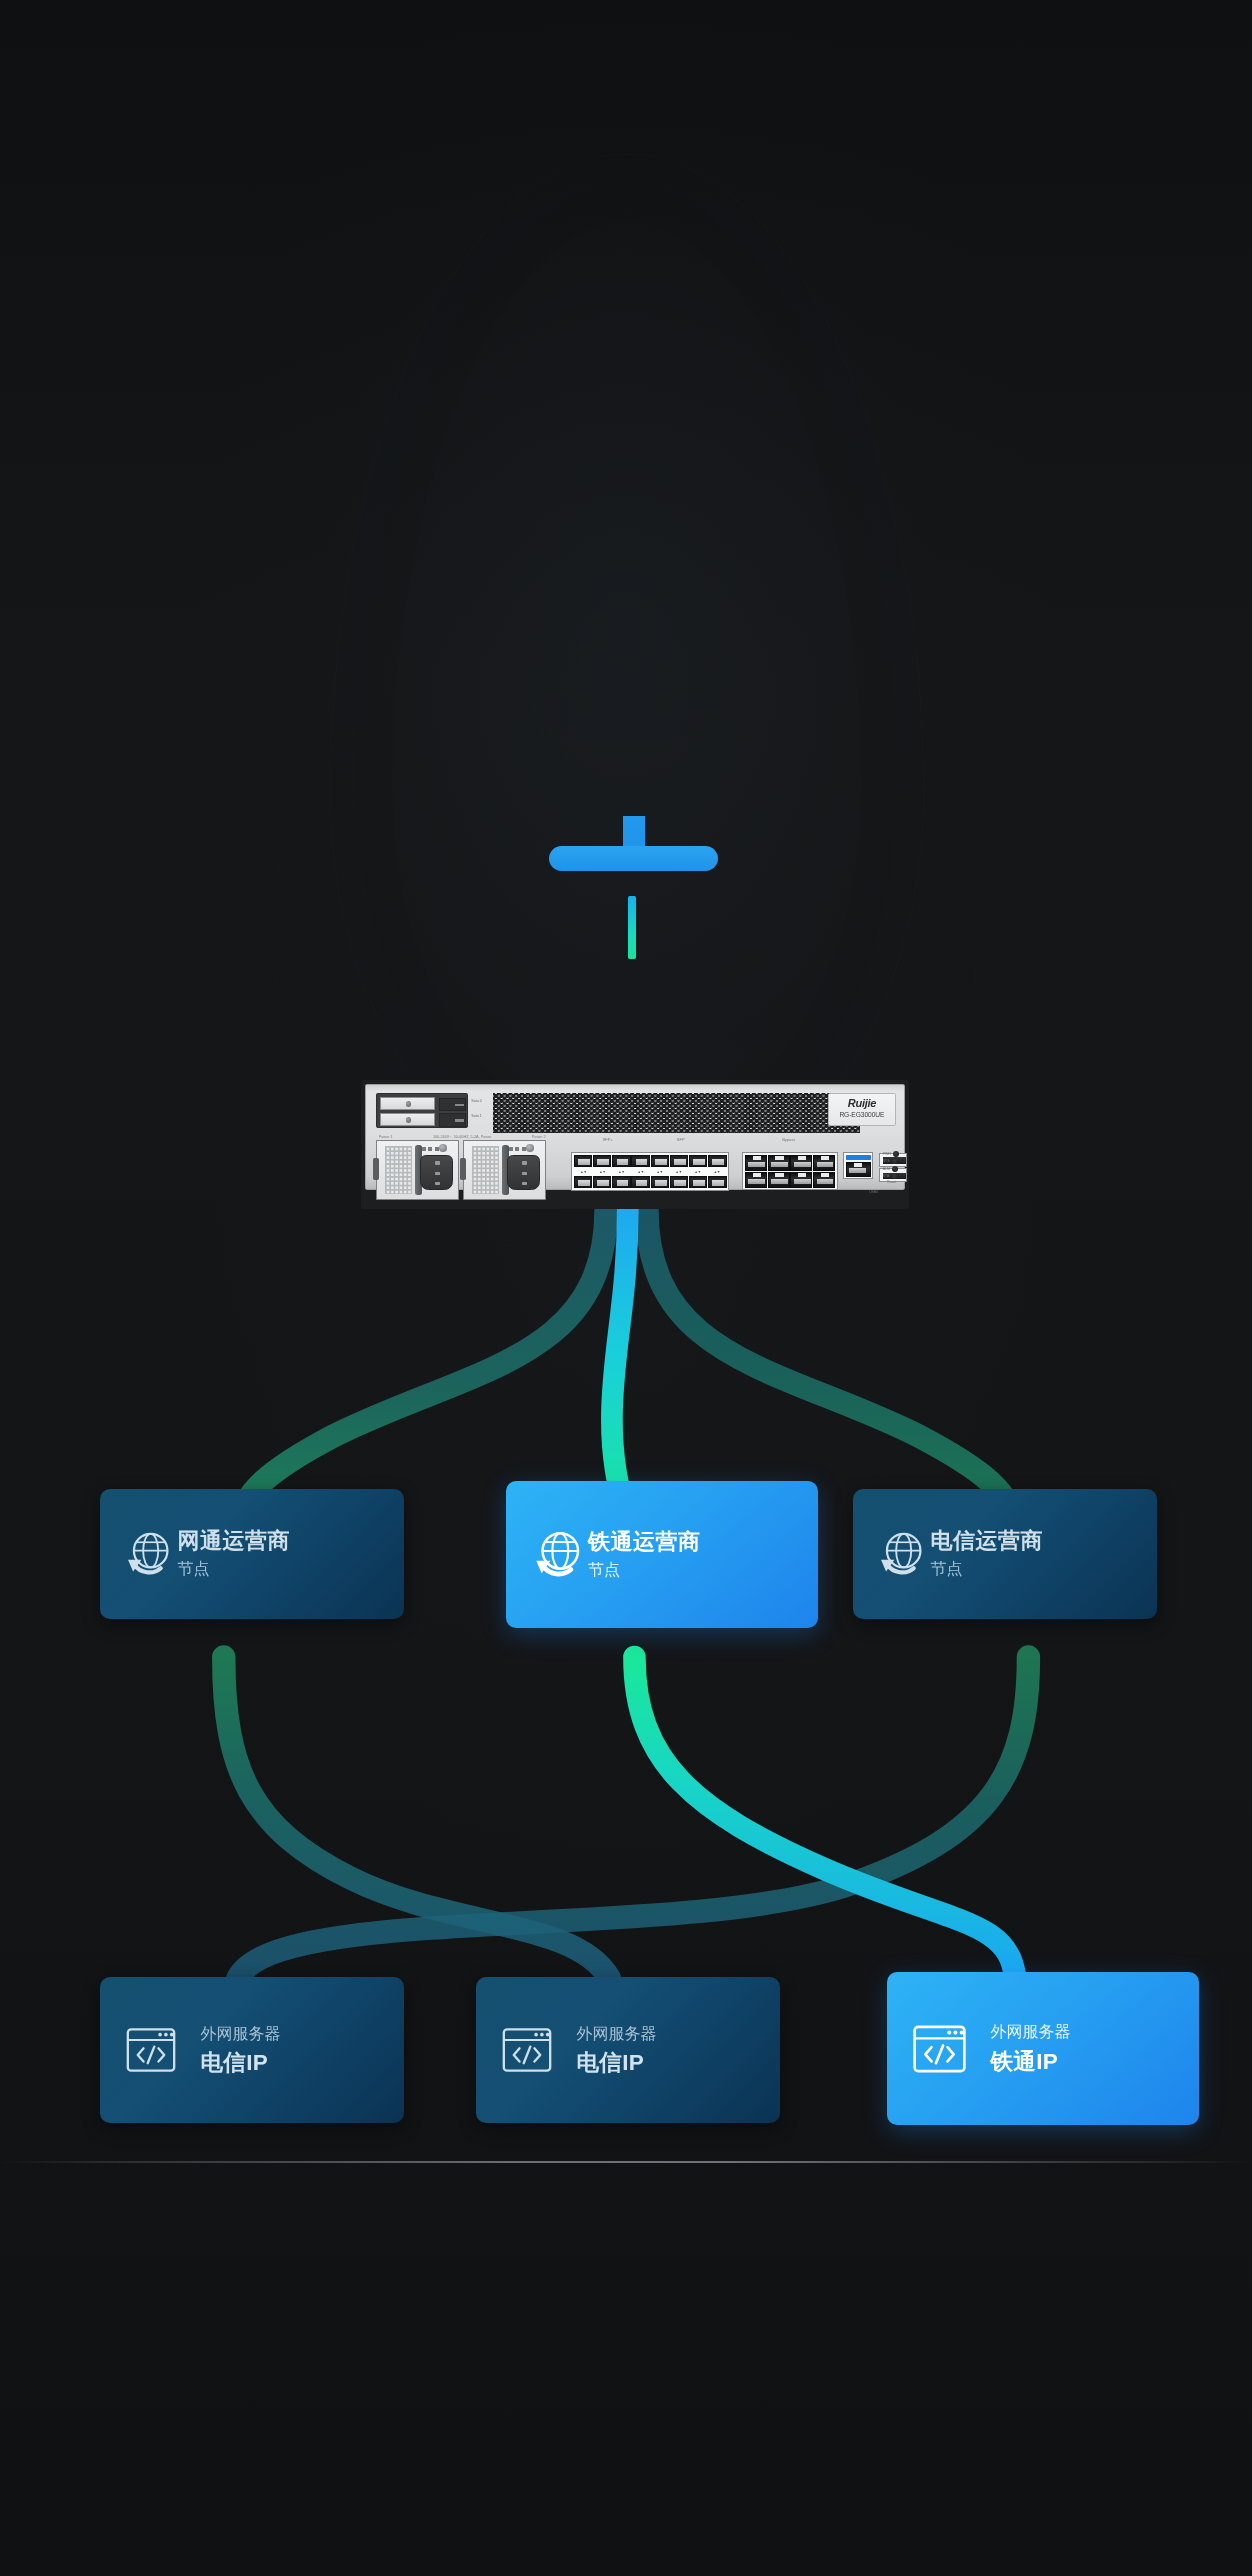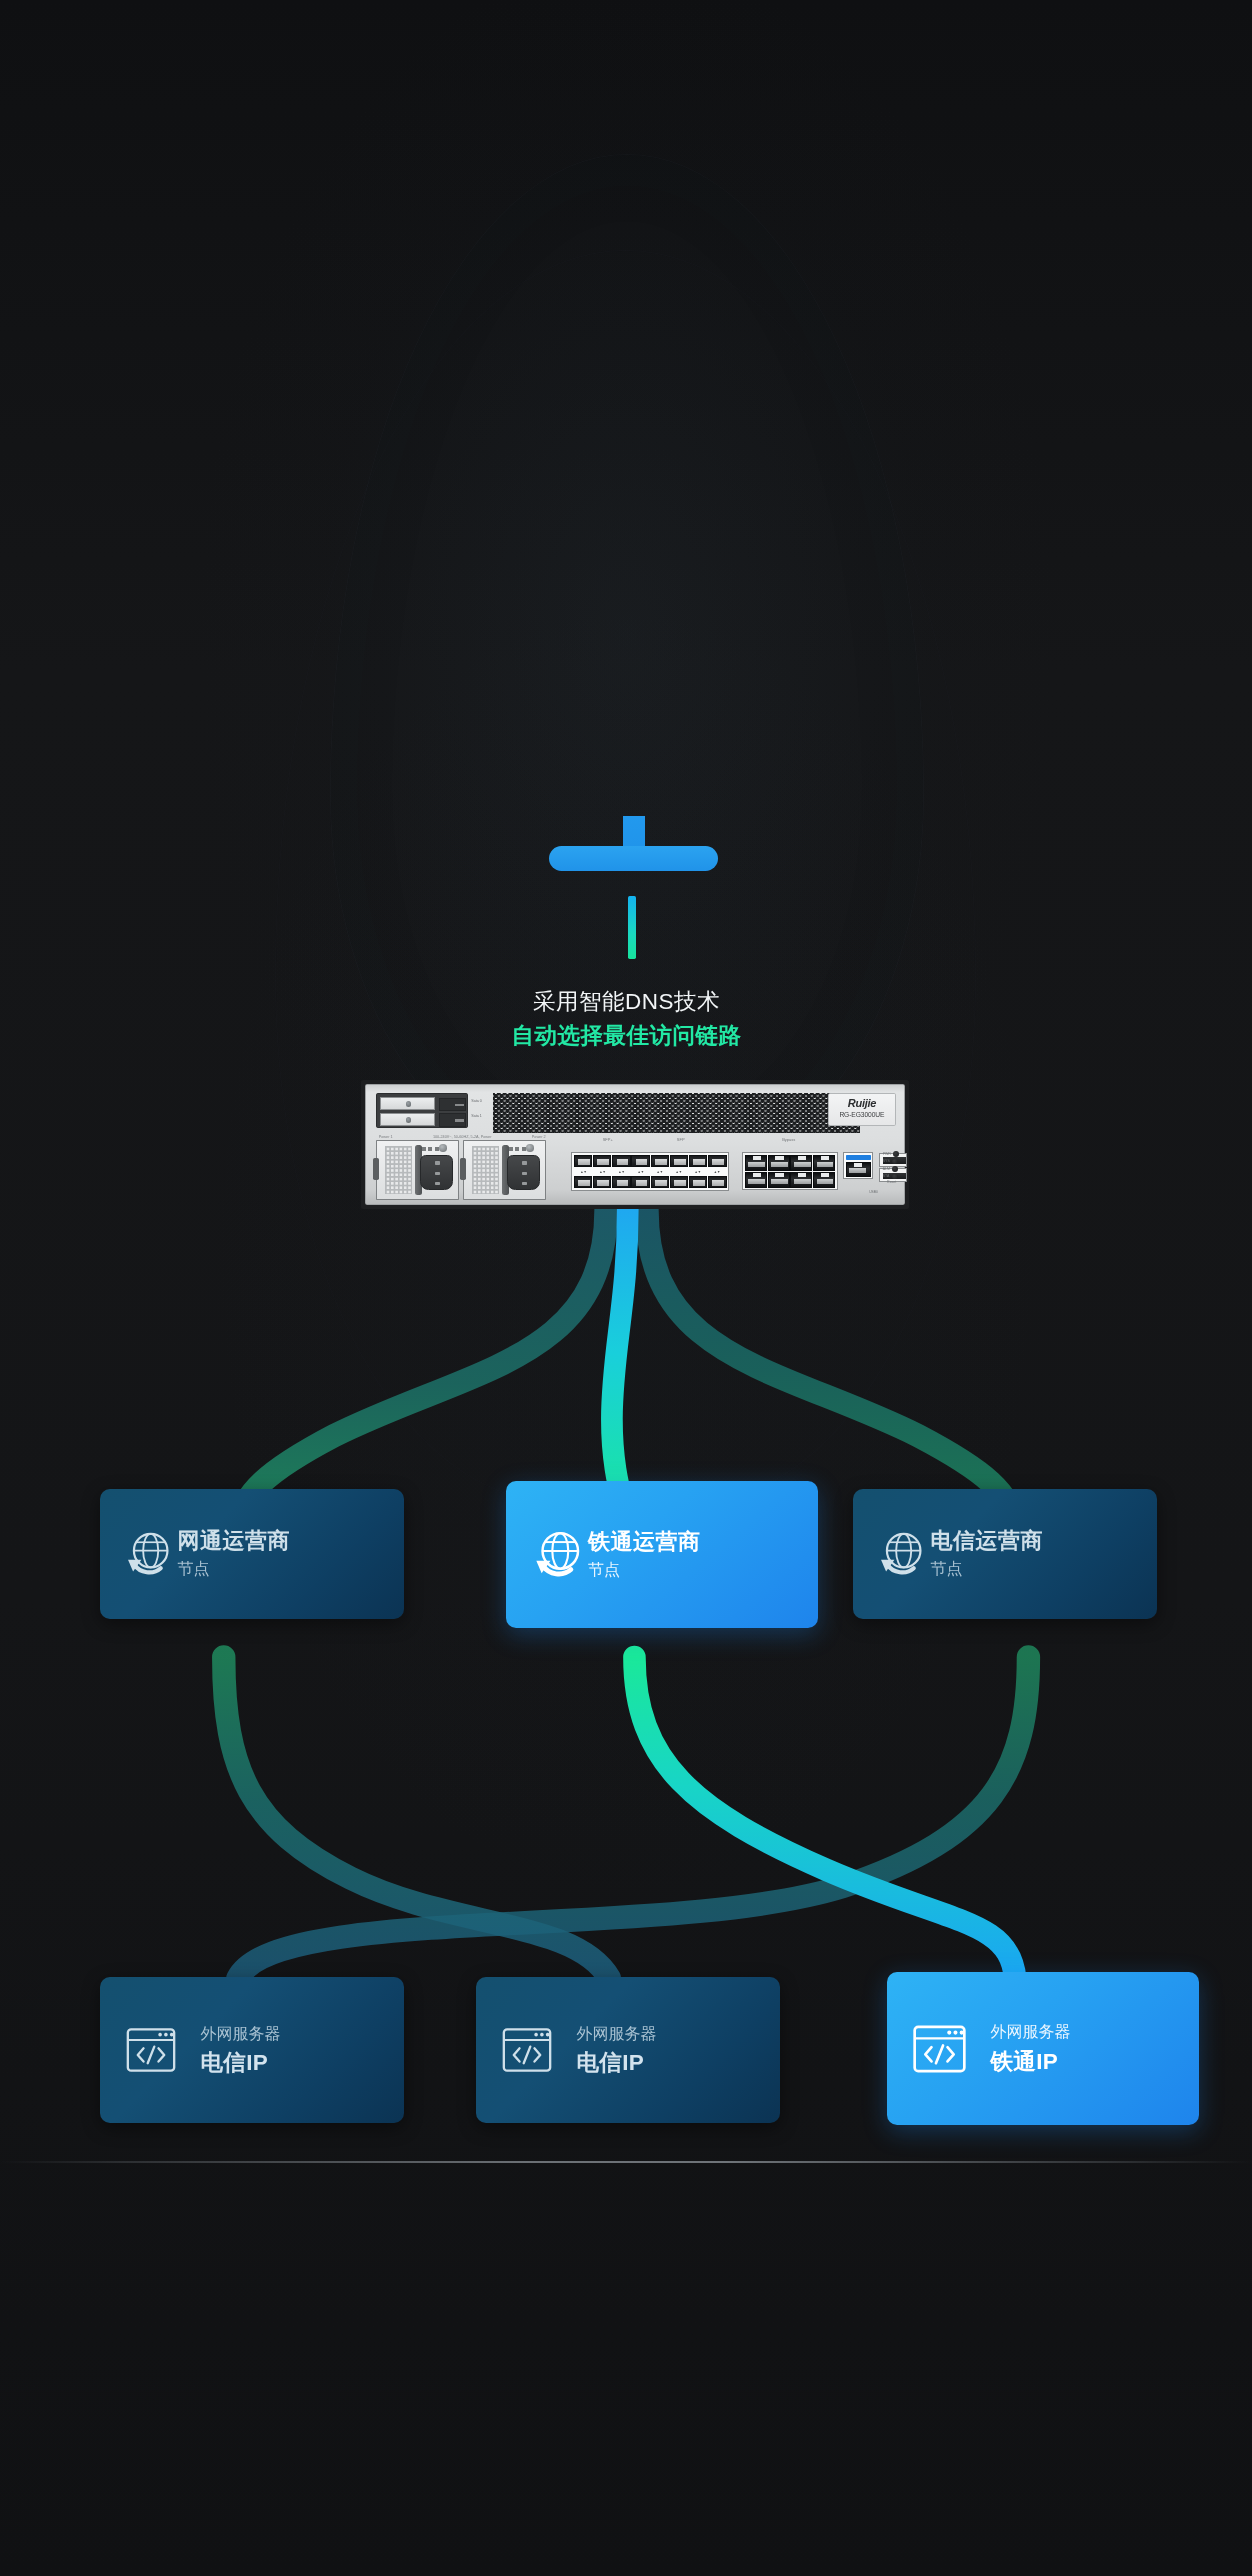--- a/index.html
+++ b/index.html
@@ -97,21 +97,21 @@
   
   .router {
     position: absolute; left: 361px; top: 1080px;
     width: 548px; height: 129px;
     background: linear-gradient(180deg,#1d1e20 0%,#1d1e20 100%);
     border-radius: 2.5px;
     overflow: hidden;
   }
   .router-face {
     position: absolute; left: 4.2px; top: 4.2px;
-    width: 540px; height: 121px;
+    width: 540px; height: 106px;
     background: linear-gradient(180deg,
       #cfd1d2 0%, #e2e4e5 6%, #dcdedf 48%, #cdcfd0 88%, #b9bbbc 100%);
     border-radius: 1.7px;
     border: 0.8px solid #9fa2a4;
   }
   .bay-block {
     position: absolute; left: 10px; top: 8.3px; width: 92px; height: 35px;
     background: #3c3e40; border: 0.8px solid #2b2d2f; border-radius: 1.7px;
   }
   .bay {
@@ -355,24 +355,20 @@
     <path d="M 1232 1985 C 1232 2120, 1190 2200, 1010 2260 C 800 2325, 330 2280, 285 2370" stroke="url(#gDimLow)" stroke-width="28" fill="none" stroke-linecap="round" opacity="0.82"></path>
     <path d="M 760 1985 C 760 2110, 830 2170, 990 2240 C 1140 2305, 1210 2300, 1216 2370" stroke="url(#gHotDown)" stroke-width="27" fill="none" stroke-linecap="round"></path>
   </svg>
 
   <div class="client-wrap">
     <div class="client-neck"></div>
     <div class="client-base"></div>
   </div>
   <div class="client-stem"></div>
 
-  <div class="caption">
-    <div class="l1">采用智能DNS技术</div>
-    <div class="l2">自动选择最佳访问链路</div>
-  </div>
 
   <div class="router">
     <div class="router-face">
 
       <div class="bay-block">
         <div class="bay b1">
           <div class="bay-led" style="top:3.3px"></div>
         </div>
         <div class="bay b2">
           <div class="bay-led" style="top:3.3px"></div>

